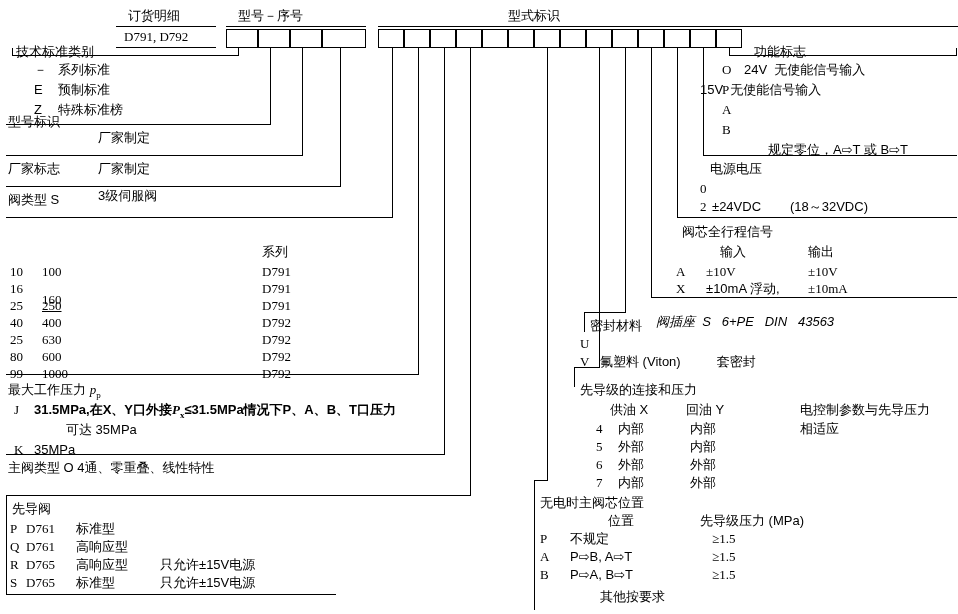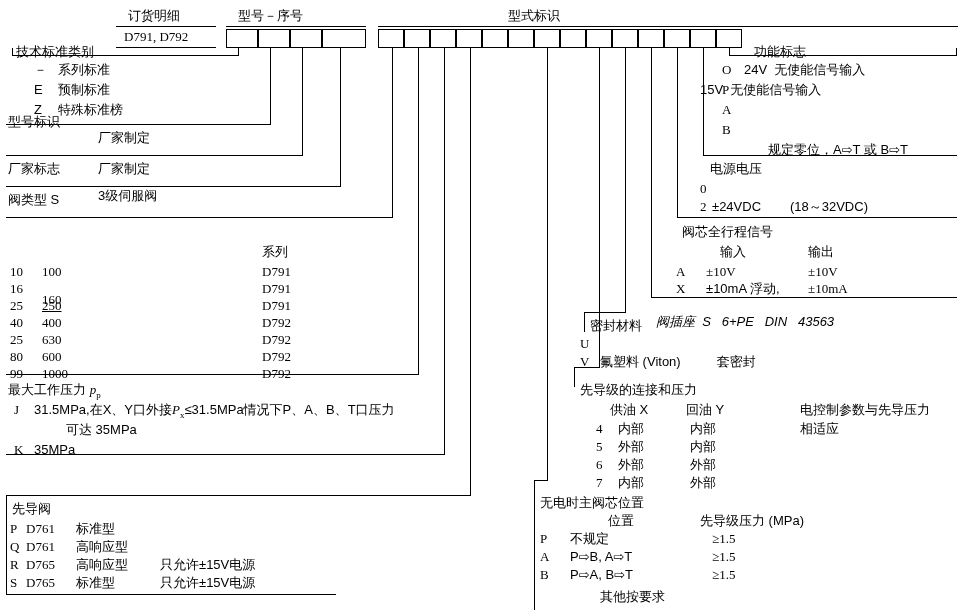--- a/index.html
+++ b/index.html
@@ -145,25 +145,26 @@
   <div class="t s13 ser" style="left:10px;top:349px;">80</div>
   <div class="t s13 ser" style="left:42px;top:349px;">600</div>
   <div class="t s13 ser" style="left:262px;top:349px;">D792</div>
 
   <div class="t s13 ser" style="left:10px;top:366px;">99</div>
   <div class="t s13 ser" style="left:42px;top:366px;">1000</div>
   <div class="t s13 ser" style="left:262px;top:366px;">D792</div>
 
   <div class="t s13" style="left:8px;top:382px;">最大工作压力 <span class="ser it">p</span><span class="sub ser">p</span></div>
   <div class="t s13 ser" style="left:14px;top:402px;">J</div>
-  <div class="t s13" style="left:34px;top:402px;">31.5MPa,在X、Y口外接<span class="ser it">P</span><span class="sub ser">x</span>≤31.5MPa情况下P、A、B、T口压力</div>
+  <div class="t s13" style="left:34px;top:402px;font-weight:bold;">31.5MPa,在X、Y口外接<span class="ser it">P</span><span class="sub ser">x</span>≤31.5MPa情况下P、A、B、T口压力</div>
   <div class="t s13" style="left:66px;top:422px;">可达 35MPa</div>
   <div class="t s13 ser" style="left:14px;top:442px;">K</div>
   <div class="t s13" style="left:34px;top:442px;">35MPa</div>
 
+  <div class="t s13" style="left:8px;top:460px;">主阀类型 O 4通、零重叠、线性特性</div>
 
   <div class="t s13" style="left:12px;top:501px;">先导阀</div>
   <div class="t s13 ser" style="left:10px;top:521px;">P</div>
   <div class="t s13 ser" style="left:26px;top:521px;">D761</div>
   <div class="t s13" style="left:76px;top:521px;">标准型</div>
   <div class="t s13 ser" style="left:10px;top:539px;">Q</div>
   <div class="t s13 ser" style="left:26px;top:539px;">D761</div>
   <div class="t s13" style="left:76px;top:539px;">高响应型</div>
   <div class="t s13 ser" style="left:10px;top:557px;">R</div>
   <div class="t s13 ser" style="left:26px;top:557px;">D765</div>

